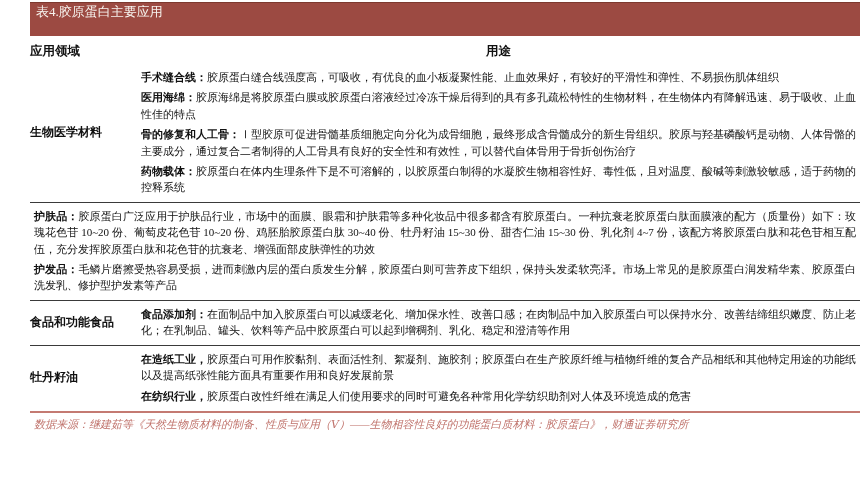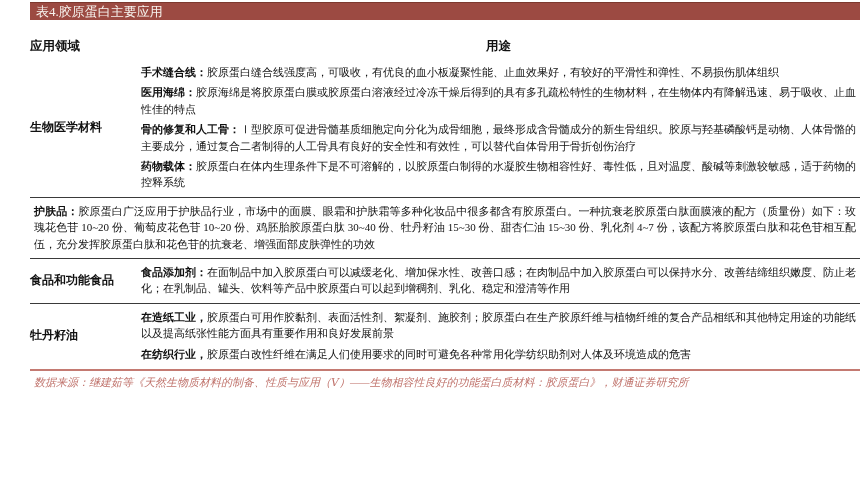--- a/index.html
+++ b/index.html
@@ -13,24 +13,24 @@
   body{
     width:867px;height:502px;overflow:hidden;background:#ffffff;
     font-family:"Liberation Serif","DejaVu Serif",serif;
     color:#111111;
   }
   .page{padding:2px 7px 0 30px;}
   .titlebar{
     background:var(--bar);
     border-top:1px solid #7d392f;
     color:#f7f3ee;
-    font-size:13px;line-height:17px;height:18px;
+    font-size:13px;line-height:17px;height:34px;
     padding:0 6px;white-space:nowrap;overflow:hidden;
   }
-  .header-row{display:flex;align-items:flex-start;padding:7px 0 4px 0;margin-top:11px;}
+  .header-row{display:flex;align-items:flex-start;padding:7px 0 4px 0;}
   .header-field{width:107px;font-weight:bold;font-size:12.5px;}
   .header-usage{flex:1;text-align:center;font-weight:bold;font-size:12.5px;}
   .tbl{width:100%;}
   .section{display:flex;border-bottom:1px solid var(--sep);}
   .section:last-child{border-bottom:none;}
   .section .field{
     width:107px;flex:0 0 107px;
     display:flex;align-items:center;
     font-weight:bold;font-size:12px;line-height:15px;
   }
@@ -71,20 +71,21 @@
         <p class="item"><span class="lbl">手术缝合线：</span><span>胶原蛋白缝合线强度高，可吸收，有优良的血小板凝聚性能、止血效果好，有较好的平滑性和弹性、不易损伤肌体组织</span></p>
         <p class="item"><span class="lbl">医用海绵：</span><span>胶原海绵是将胶原蛋白膜或胶原蛋白溶液经过冷冻干燥后得到的具有多孔疏松特性的生物材料，在生物体内有降解迅速、易于吸收、止血性佳的特点</span></p>
         <p class="item"><span class="lbl">骨的修复和人工骨：</span><span>Ⅰ型胶原可促进骨髓基质细胞定向分化为成骨细胞，最终形成含骨髓成分的新生骨组织。胶原与羟基磷酸钙是动物、人体骨骼的主要成分，通过复合二者制得的人工骨具有良好的安全性和有效性，可以替代自体骨用于骨折创伤治疗</span></p>
         <p class="item"><span class="lbl">药物载体：</span><span>胶原蛋白在体内生理条件下是不可溶解的，以胶原蛋白制得的水凝胶生物相容性好、毒性低，且对温度、酸碱等刺激较敏感，适于药物的控释系统</span></p>
       </div>
     </div>
 
     <div class="section">
       <div class="usage">
         <p class="item"><span class="lbl">护肤品：</span><span>胶原蛋白广泛应用于护肤品行业，市场中的面膜、眼霜和护肤霜等多种化妆品中很多都含有胶原蛋白。一种抗衰老胶原蛋白肽面膜液的配方（质量份）如下：玫瑰花色苷 10~20 份、葡萄皮花色苷 10~20 份、鸡胚胎胶原蛋白肽 30~40 份、牡丹籽油 15~30 份、甜杏仁油 15~30 份、乳化剂 4~7 份，该配方将胶原蛋白肽和花色苷相互配伍，充分发挥胶原蛋白肽和花色苷的抗衰老、增强面部皮肤弹性的功效</span></p>
+        <p class="item"><span class="lbl">护发品：</span><span>毛鳞片磨擦受热容易受损，进而刺激内层的蛋白质发生分解，胶原蛋白则可营养皮下组织，保持头发柔软亮泽。市场上常见的是胶原蛋白润发精华素、胶原蛋白洗发乳、修护型护发素等产品</span></p>
       </div>
     </div>
 
     <div class="section">
       <div class="field">食品和功能食品</div>
       <div class="usage">
         <p class="item"><span class="lbl">食品添加剂：</span><span>在面制品中加入胶原蛋白可以减缓老化、增加保水性、改善口感；在肉制品中加入胶原蛋白可以保持水分、改善结缔组织嫩度、防止老化；在乳制品、罐头、饮料等产品中胶原蛋白可以起到增稠剂、乳化、稳定和澄清等作用</span></p>
       </div>
     </div>
 

